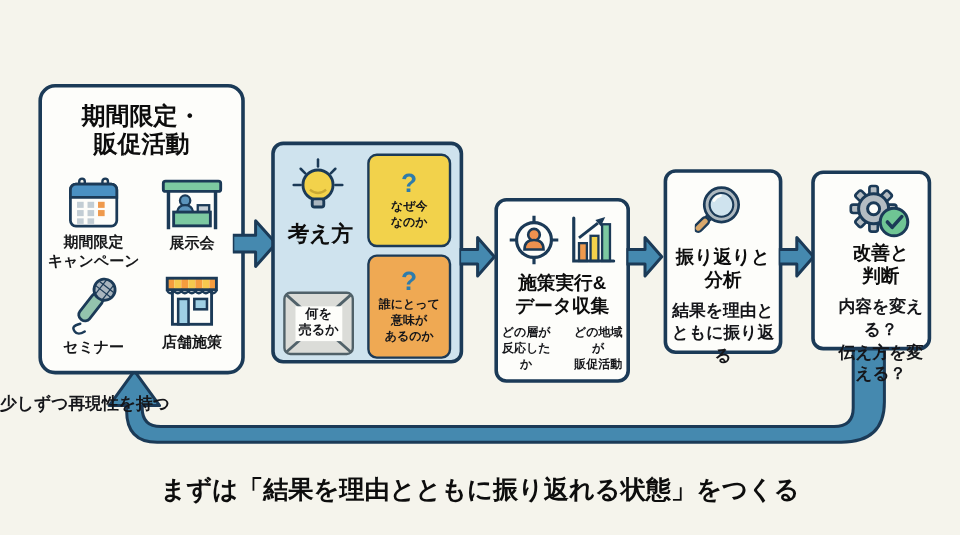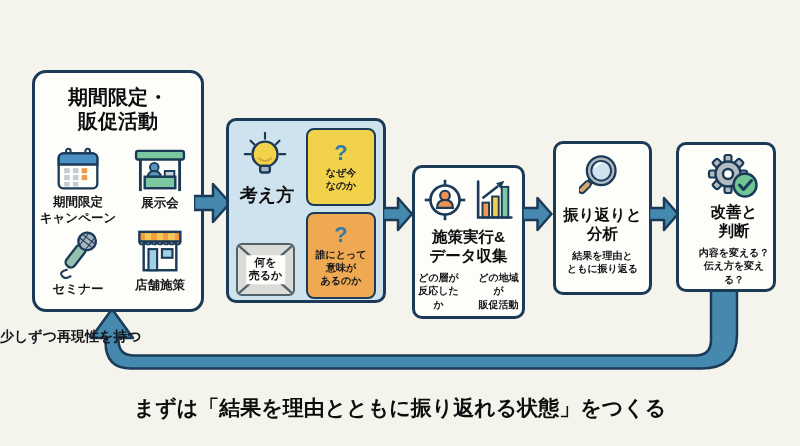--- a/index.html
+++ b/index.html
@@ -48,21 +48,21 @@
     position:absolute;left:50%;top:50%;transform:translate(-50%,-50%);
     background:#fdfdfa;padding:1px 3px;font-size:11px;font-weight:700;
     text-align:center;line-height:1.25;white-space:nowrap;color:#15161a;
   }
   
   .box3{left:412px;top:141px;width:113px;height:154px;border-radius:10px;margin-top:24px;}
   .box4{left:553px;top:141px;width:99px;height:154px;border-radius:10px;}
   .box5{left:676px;top:142px;width:100px;height:150px;border-radius:10px;padding-left:16px;}
   .icon-row{display:flex;justify-content:center;align-items:center;gap:5px;margin-top:7px;}
   .s-title{text-align:center;font-size:15.5px;font-weight:800;line-height:1.25;margin-top:2px;color:#0d0d0d;}
-  .s-sub{text-align:center;font-size:10px;font-weight:700;line-height:1.35;margin-top:5px;color:#15161a;}
+  .s-sub{text-align:center;font-size:14px;font-weight:700;line-height:1.35;margin-top:5px;color:#15161a;}
   .sub-cols{display:flex;justify-content:center;gap:13px;margin-top:5px;}
   .sub-col{font-size:10px;font-weight:700;text-align:center;line-height:1.35;color:#15161a;}
   
   .loop-label{
     position:absolute;left:0;right:0;top:328px;text-align:left;
     font-size:14px;font-weight:700;color:#15161a;
   }
   .footer-text{
     position:absolute;left:0;right:0;top:394px;text-align:center;
     font-size:21px;font-weight:800;color:#0d0d0d;

